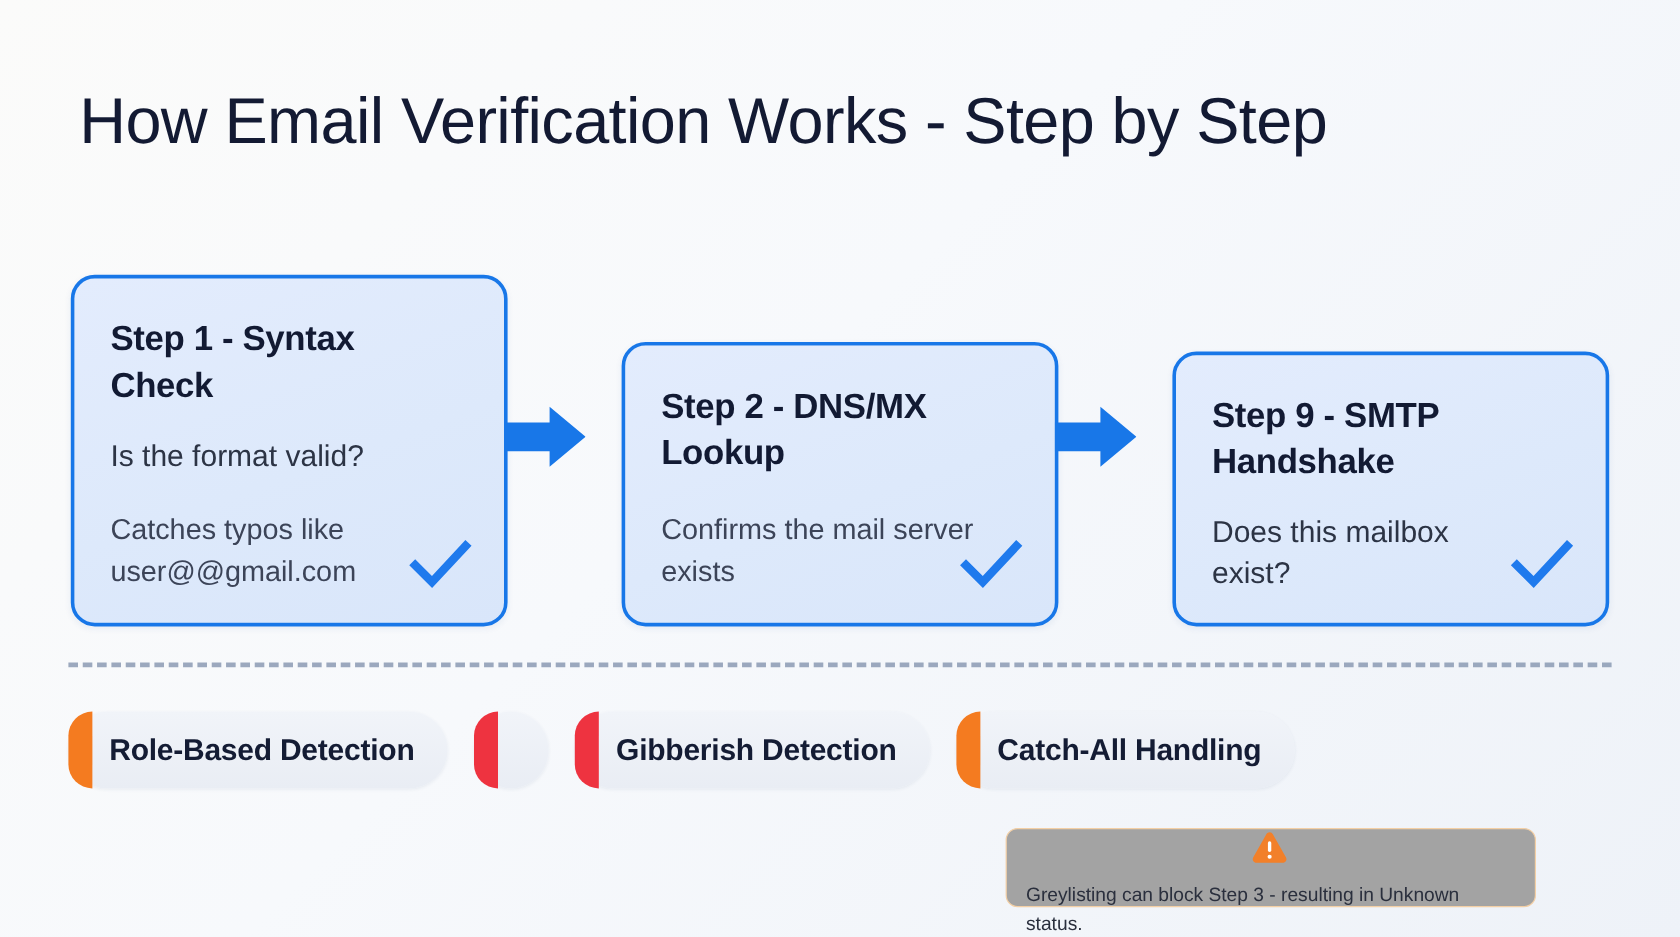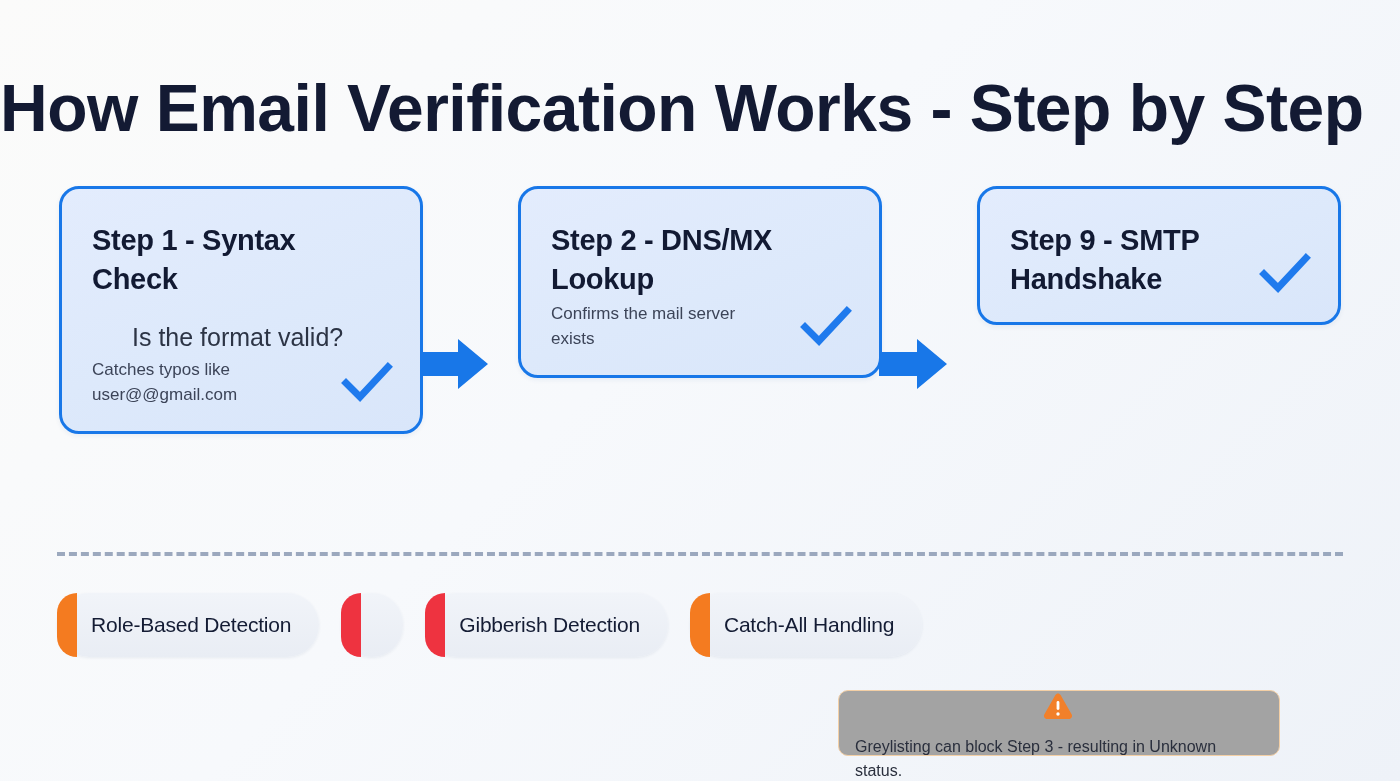--- a/index.html
+++ b/index.html
@@ -21,36 +21,36 @@
     inset: 0;
   }
 
   
   .title {
     position: absolute;
     top: 70px;
     left: 0;
     width: 1172px;
     text-align: center;
-    font-size: 66px;
-    font-weight: bold;
+    font-size: 54px;
+    font-weight: normal;
     letter-spacing: -0.5px;
     color: #131a33;
     white-space: nowrap;
   }
 
   
   .cards {
     position: absolute;
     top: 186px;
     left: 59px;
     width: 1282px;
     height: 336px;
     display: flex;
-    align-items: flex-start;
+    align-items: flex-end;
     justify-content: space-between;
     gap: 40px;
   }
 
   .card {
     position: relative;
     width: 364px;
     background: linear-gradient(160deg, #e3ecfd 0%, #dde9fb 55%, #d9e6fa 100%);
     border: 3px solid #1877e8;
     border-radius: 20px;
@@ -66,26 +66,25 @@
     letter-spacing: -0.3px;
     white-space: pre-line;
   }
 
   .card-question {
     margin-top: 22px;
     font-size: 25px;
     line-height: 1.36;
     color: #2c3445;
     white-space: pre-line;
-    margin-left: 40px;
   }
 
   .card-detail {
-    margin-top: 4px;
-    font-size: 17px;
+    margin-top: 28px;
+    font-size: 24px;
     line-height: 1.45;
     color: #3c4458;
     white-space: pre-line;
   }
 
   .check-icon {
     position: absolute;
     right: 26px;
     bottom: 22px;
     width: 54px;
@@ -140,22 +139,22 @@
     position: absolute;
     left: 0;
     top: 0;
     width: 20px;
     height: 64px;
     border-top-left-radius: 32px;
     border-bottom-left-radius: 32px;
   }
 
   .pill-label {
-    font-size: 21px;
-    font-weight: normal;
+    font-size: 25px;
+    font-weight: bold;
     color: #141c34;
     letter-spacing: -0.2px;
     white-space: nowrap;
   }
 
   
   .note {
     position: absolute;
     top: 690px;
     left: 838px;
@@ -206,20 +205,22 @@
       <div class="card-detail">Confirms the mail server
 exists</div>
       <svg class="check-icon" viewBox="0 0 54 54">
         <path d="M6 28 L20 42 L48 12" fill="none" stroke="#1f7aed" stroke-width="7" stroke-linecap="square" stroke-linejoin="miter"></path>
       </svg>
     </div>
 
     <div class="card">
       <div class="card-heading">Step 9 - SMTP
 Handshake</div>
+      <div class="card-question">Does this mailbox
+exist?</div>
       <svg class="check-icon" viewBox="0 0 54 54">
         <path d="M6 28 L20 42 L48 12" fill="none" stroke="#1f7aed" stroke-width="7" stroke-linecap="square" stroke-linejoin="miter"></path>
       </svg>
     </div>
 
   </div>
 
   <svg class="arrow arrow-1" viewBox="0 0 68 52">
     <path d="M0 14 L38 14 L38 1 L68 26 L38 51 L38 38 L0 38 Z" fill="#1877e8"></path>
   </svg>

